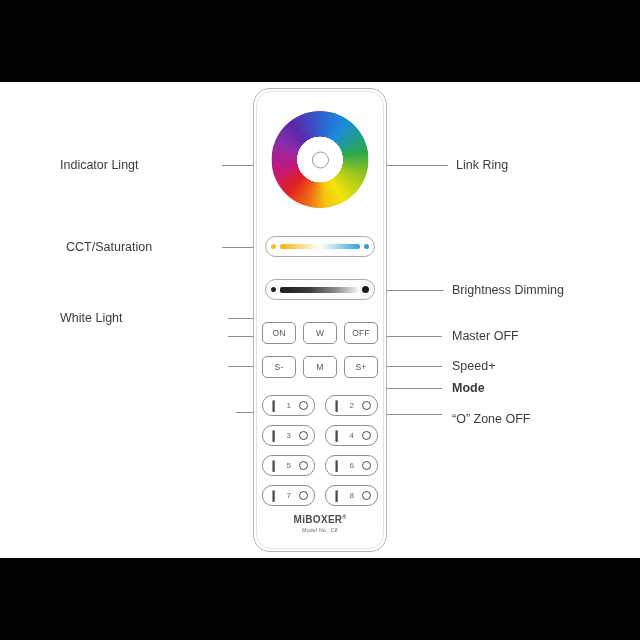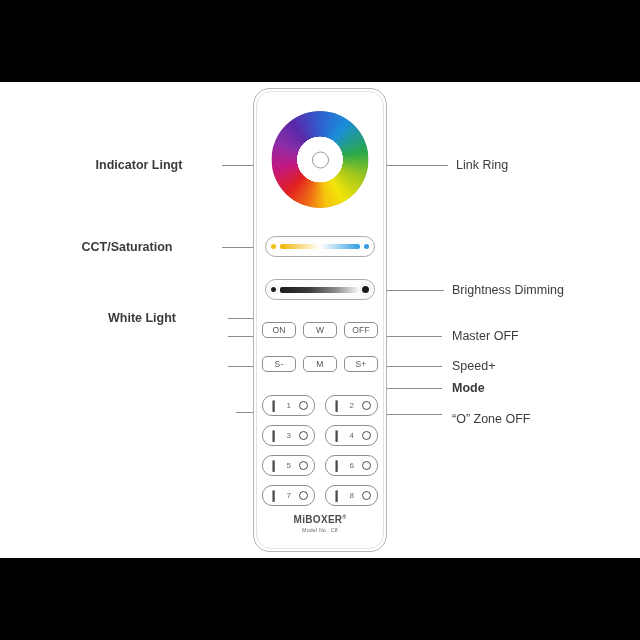--- a/index.html
+++ b/index.html
@@ -144,21 +144,21 @@
   .key-row {
     position: absolute;
     left: 8px; right: 8px;
     display: flex;
     justify-content: space-between;
   }
   #key-row-master { top: 233px; }
   #key-row-speed  { top: 267px; }
 
   .key {
-    width: 34px; height: 16px;
+    width: 34px; height: 22px;
     border: 1px solid #8f8f8f;
     border-radius: 5px;
     background: #ffffff;
     box-sizing: border-box;
     display: flex;
     align-items: center;
     justify-content: center;
     font-size: 8.5px;
     color: #555555;
     letter-spacing: 0.2px;
@@ -221,21 +221,21 @@
   }
 
   
   .label {
     position: absolute;
     font-size: 12.5px;
     color: #3b3b3b;
     white-space: nowrap;
     line-height: 1.35;
   }
-  .label.right-aligned { text-align: center; font-weight: bold; }
+  .label.right-aligned { text-align: left; }
 </style>
 </head>
 <body>
 
 <div id="stage">
 
   <div class="bar" id="bar-top"></div>
   <div class="bar" id="bar-bottom"></div>
 
   <div id="canvas"></div>
@@ -344,21 +344,21 @@
     </div>
 
     <div id="brand">
       <div id="brand-name"><span>MiBOXER</span><sup>®</sup></div>
       <div id="brand-model">Model No.: C8</div>
     </div>
   </div>
 
   <div class="label right-aligned" style="left:60px; top:157px; width:158px;">Indicator Lingt</div>
 
-  <div class="label right-aligned" style="left:48px; top:239px; width:158px;">CCT/Saturation</div>
+  <div class="label right-aligned" style="left:66px; top:239px; width:158px;">CCT/Saturation</div>
 
   <div class="label right-aligned" style="left:60px; top:310px; width:164px;">White Light</div>
 
 
 
 
   <div class="label" style="left:456px; top:157px;">Link Ring</div>
 
   <div class="label" style="left:452px; top:282px;">Brightness Dimming</div>
 

